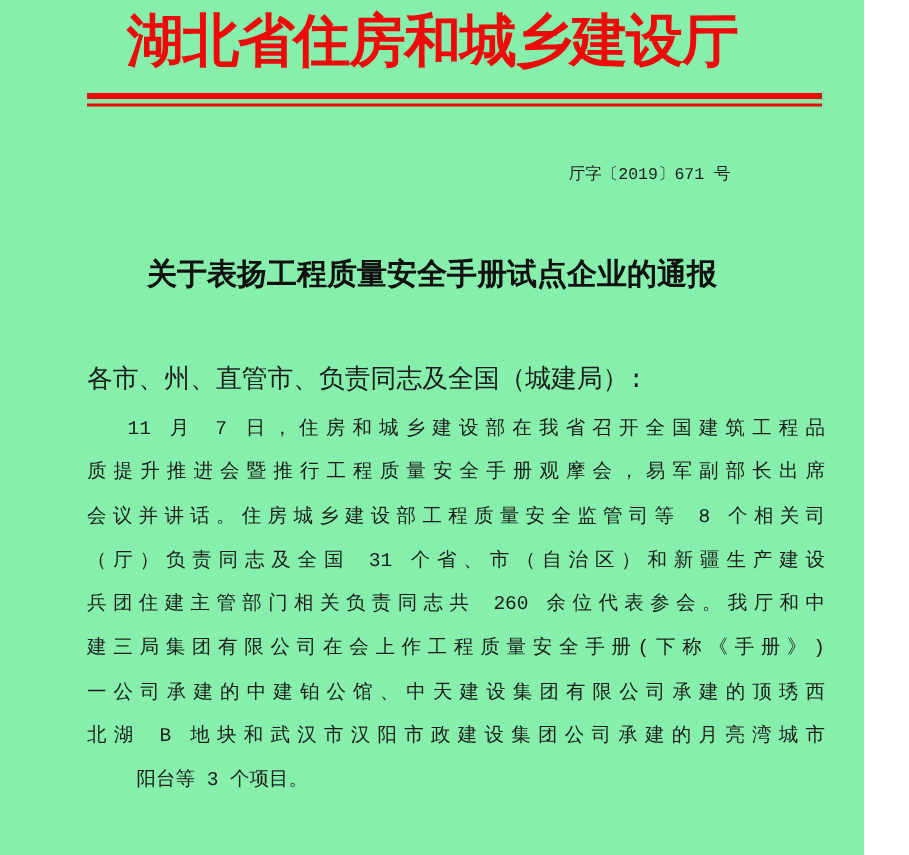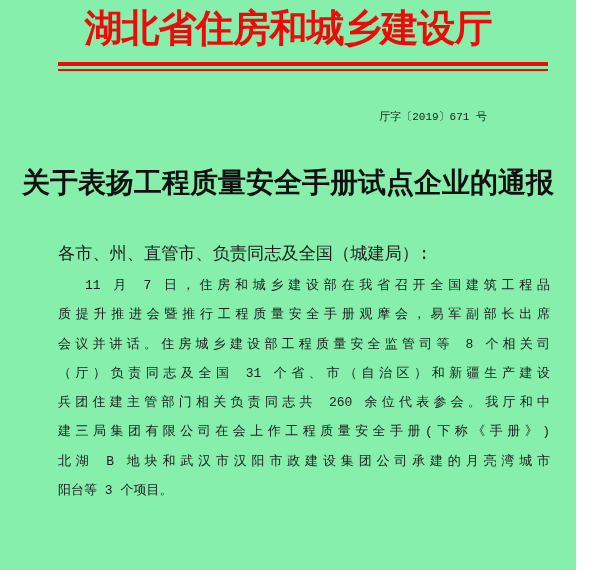--- a/index.html
+++ b/index.html
@@ -53,21 +53,21 @@
     line-height: 22px;
     color: #1c1c1c;
     white-space: nowrap;
   }
   .doc-title {
     position: absolute;
     top: 170px;
     left: 0;
     width: 100%;
     text-align: center;
-    font-size: 28px;
+    font-size: 20px;
     line-height: 30px;
     font-weight: 700;
     color: #111111;
     white-space: nowrap;
   }
   .salutation {
     position: absolute;
     left: 58px;
     top: 240px;
     width: 492px;
@@ -87,20 +87,21 @@
     text-align: justify;
     text-align-last: justify;
     height: 29.3px;
     overflow: visible;
   }
   .para-line:first-child {
     text-indent: 27px;
   }
   .para-line:last-child {
     text-align-last: left;
+    margin-left: 33px;
   }
 </style>
 </head>
 <body>
 
 <div class="page">
 
   <div class="agency-name">湖北省住房和城乡建设厅</div>
 
   <div class="rule-thick"></div>
@@ -113,17 +114,18 @@
 
   <div class="salutation">各市、州、直管市、负责同志及全国（城建局）:</div>
 
   <div class="doc-body">
       <div class="para-line">11 月 7 日，住房和城乡建设部在我省召开全国建筑工程品</div>
       <div class="para-line">质提升推进会暨推行工程质量安全手册观摩会，易军副部长出席</div>
       <div class="para-line">会议并讲话。住房城乡建设部工程质量安全监管司等 8 个相关司</div>
       <div class="para-line">（厅）负责同志及全国 31 个省、市（自治区）和新疆生产建设</div>
       <div class="para-line">兵团住建主管部门相关负责同志共 260 余位代表参会。我厅和中</div>
       <div class="para-line">建三局集团有限公司在会上作工程质量安全手册(下称《手册》)</div>
+      <div class="para-line">一公司承建的中建铂公馆、中天建设集团有限公司承建的顶琇西</div>
       <div class="para-line">北湖 B 地块和武汉市汉阳市政建设集团公司承建的月亮湾城市</div>
       <div class="para-line">阳台等 3 个项目。</div>
     </div>
 
 </div>
 
 </body></html>

